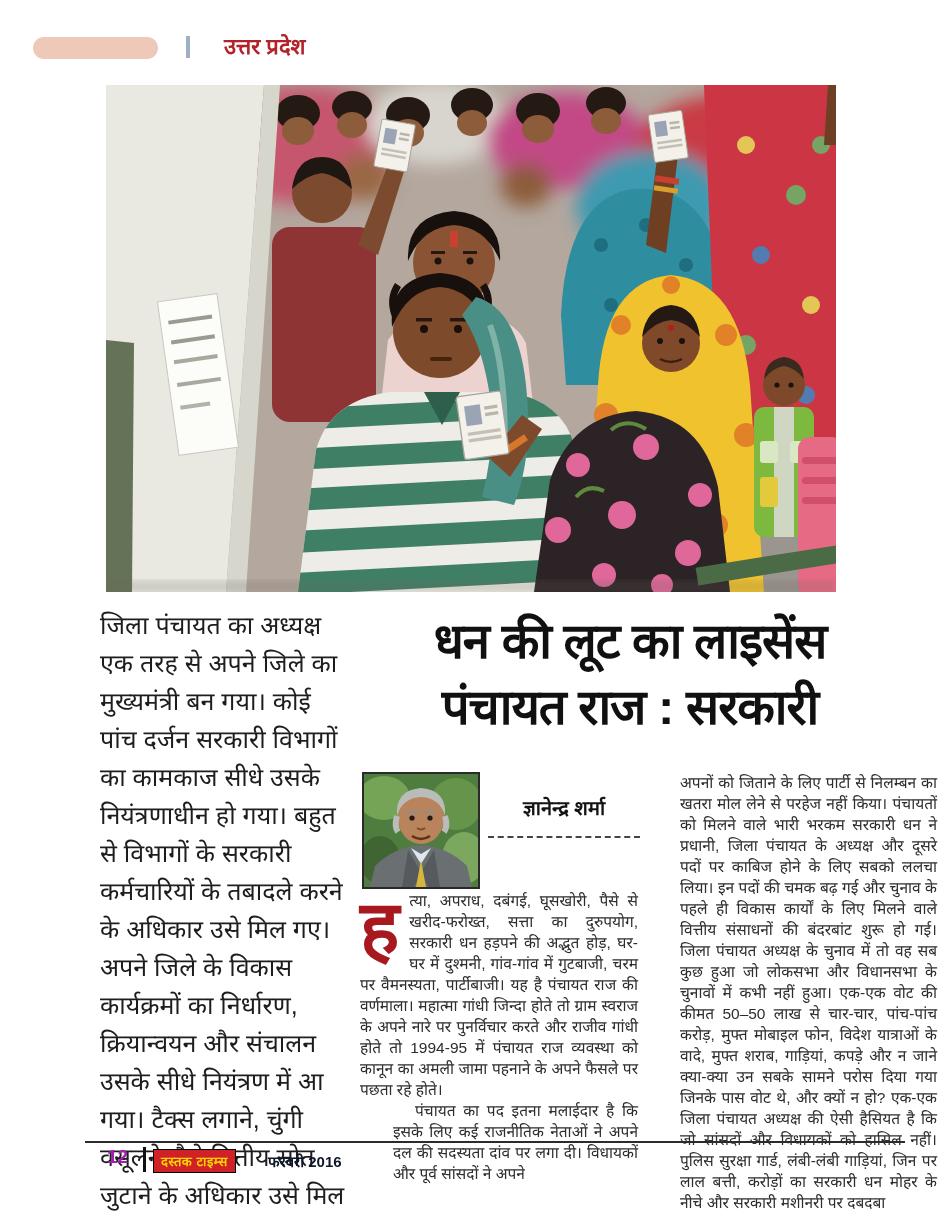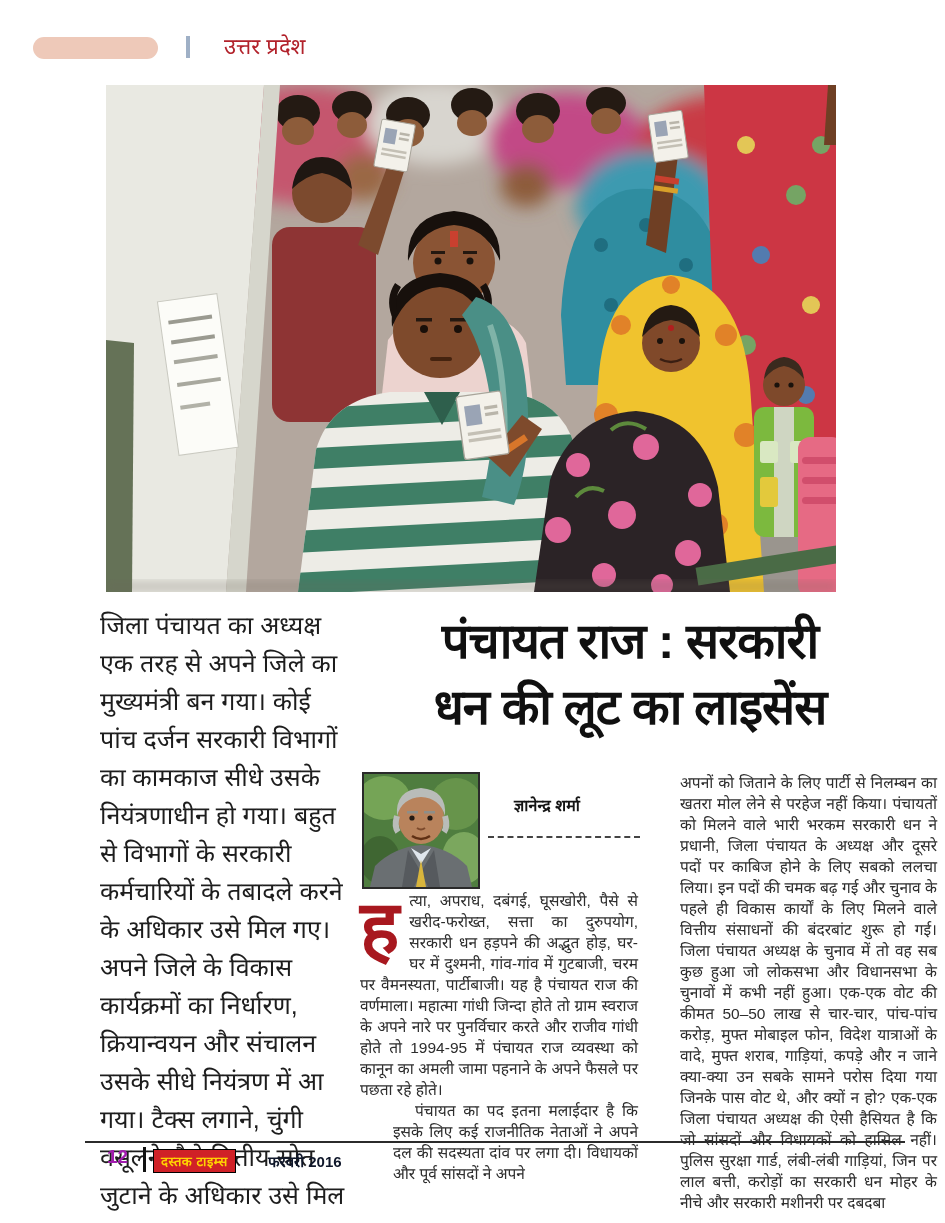--- a/index.html
+++ b/index.html
@@ -2,35 +2,35 @@
 <html><head>
 <meta charset="utf-8">
 <style>
   html,body{margin:0;padding:0;background:#ffffff;}
   body{font-family:"Liberation Sans","DejaVu Sans",sans-serif;}
   .page{position:relative;width:945px;height:1223px;background:#ffffff;overflow:hidden;}
 
   
   .masthead-pill{position:absolute;left:33px;top:37px;width:125px;height:22px;border-radius:12px;background:#eec9b9;}
   .head-sep{position:absolute;left:186px;top:36px;width:4px;height:22px;background:#9fb0c6;}
-  .section-title{position:absolute;left:224px;top:30px;font-size:22px;font-weight:normal;color:#b2222b;}
+  .section-title{position:absolute;left:224px;top:30px;font-size:22px;font-weight:bold;color:#b2222b;}
 
   
   .photo{position:absolute;left:106px;top:85px;width:730px;height:507px;overflow:hidden;background:#b9aba2;}
   .photo svg{display:block;}
 
   
   .lede{position:absolute;left:100px;top:606px;width:248px;font-size:25px;line-height:38px;color:#1d1d1d;}
 
   
   .headline{position:absolute;left:352px;top:608px;width:556px;text-align:center;font-weight:800;font-size:49px;line-height:66px;color:#101010;letter-spacing:-1px;}
 
   
   .author-photo{position:absolute;left:362px;top:772px;width:118px;height:117px;border:2px solid #2a2a2a;box-sizing:border-box;overflow:hidden;background:#4f7d3f;}
-  .author-name{position:absolute;left:472px;top:794px;width:150px;text-align:center;font-size:16px;font-weight:bold;color:#141414;}
+  .author-name{position:absolute;left:489px;top:794px;width:150px;text-align:center;font-size:20px;font-weight:bold;color:#141414;}
   .author-rule{position:absolute;left:488px;top:836px;width:152px;border-top:2px dashed #444;}
 
   
   .bodytext{font-size:15.5px;line-height:21px;color:#2d2d2d;text-align:justify;}
   .col1{position:absolute;left:360px;top:890px;width:278px;}
   .col2{position:absolute;left:680px;top:772px;width:257px;}
   .dropcap{float:left;font-size:74px;line-height:64px;font-weight:800;color:#a8181f;padding:6px 10px 0 0;}
   .para2{text-indent:22px;margin-top:0;margin-left:33px;}
 
   
@@ -255,22 +255,22 @@
 
       <g filter="url(#b4)" opacity="0.25">
         <rect x="0" y="496" width="730" height="11" fill="#6d655c"></rect>
       </g>
     </svg>
   </div>
 
   <div class="lede">जिला पंचायत का अध्यक्ष एक तरह से अपने जिले का मुख्यमंत्री बन गया। कोई पांच दर्जन सरकारी विभागों का कामकाज सीधे उसके नियंत्रणाधीन हो गया। बहुत से विभागों के सरकारी कर्मचारियों के तबादले करने के अधिकार उसे मिल गए। अपने जिले के विकास कार्यक्रमों का निर्धारण, क्रियान्वयन और संचालन उसके सीधे नियंत्रण में आ गया। टैक्स लगाने, चुंगी वसूलने जैसे वित्तीय स्रोत जुटाने के अधिकार उसे मिल गए।</div>
 
   <div class="headline">
+    <div>धन की लूट का लाइसेंस</div>
     <div>पंचायत राज : सरकारी</div>
-    <div>धन की लूट का लाइसेंस</div>
   </div>
 
   <div class="author-photo">
     <svg width="114" height="113" viewBox="0 0 114 113">
       <rect width="114" height="113" fill="#4f7d3f"></rect>
       <g opacity="0.8">
         <ellipse cx="20" cy="24" rx="26" ry="22" fill="#7fae5c"></ellipse>
         <ellipse cx="92" cy="30" rx="26" ry="26" fill="#6d9a4e"></ellipse>
         <ellipse cx="100" cy="84" rx="22" ry="26" fill="#86b266"></ellipse>
         <ellipse cx="16" cy="86" rx="20" ry="24" fill="#3c612f"></ellipse>

